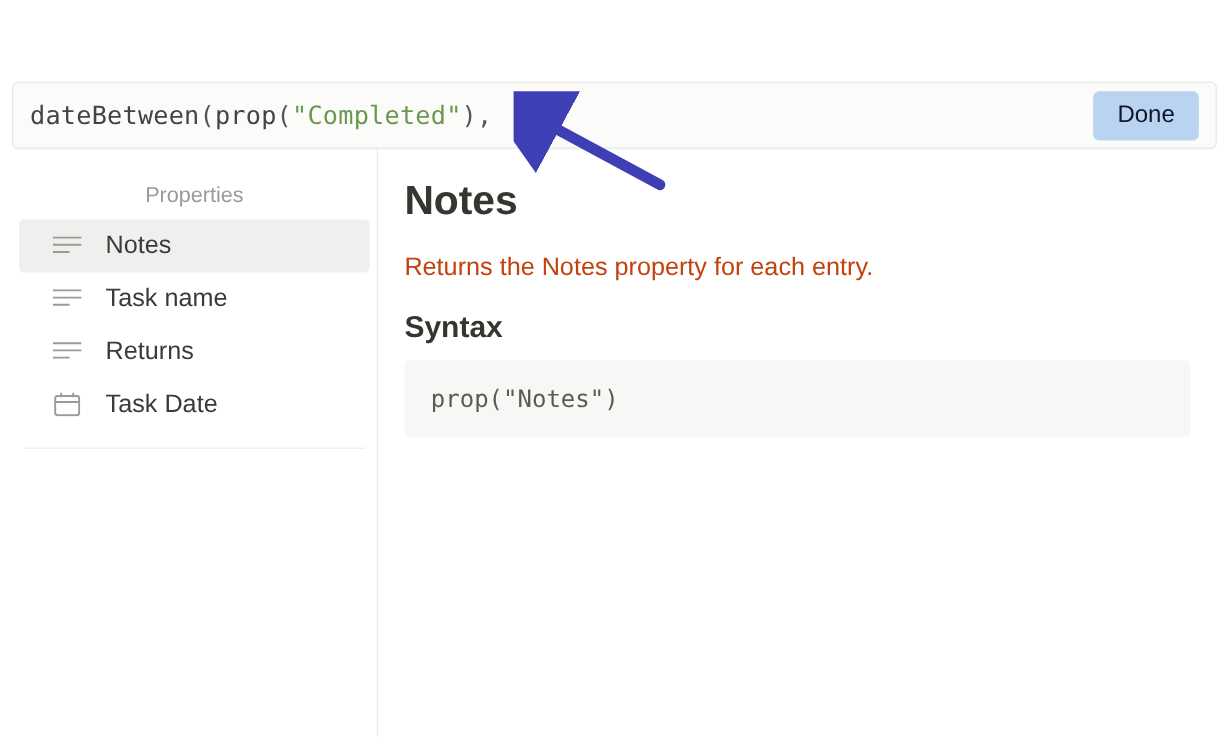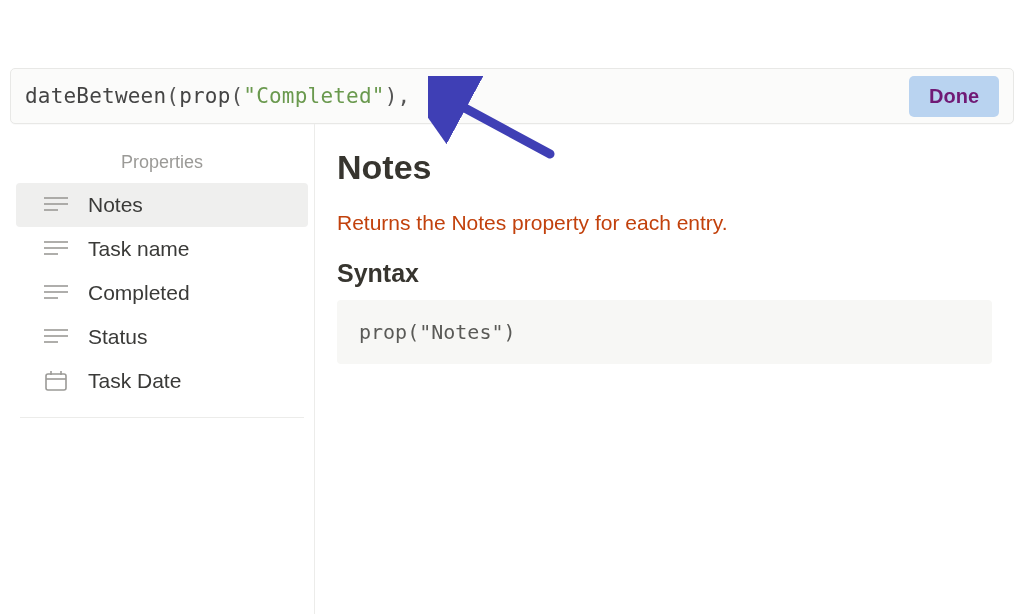--- a/index.html
+++ b/index.html
@@ -22,24 +22,24 @@
     font-size: 21px;
     letter-spacing: 0.2px;
     white-space: pre;
     flex: 1;
   }
   .tok-fn { color: #444; }
   .tok-par { color: #555; }
   .tok-str { color: #6a994e; }
   .done-button {
     background: #b9d3f0;
-    color: #701a75;
+    color: #0f172a;
     border: none;
     font-size: 20px;
-    font-weight: 700;
+    font-weight: 400;
     padding: 9px 20px;
     border-radius: 5px;
     cursor: pointer;
   }
   .body-area {
     position: absolute;
     top: 124px; left: 10px; right: 10px; bottom: 0;
     display: flex;
   }
   .sidebar {
@@ -149,33 +149,23 @@
       </div>
 
       <div class="prop-item">
         <span class="prop-icon">
           <svg width="24" height="18" viewBox="0 0 24 18" fill="none" stroke-width="1.6">
                 <line x1="0" y1="2" x2="24" y2="2"></line>
                 <line x1="0" y1="8" x2="24" y2="8"></line>
                 <line x1="0" y1="14" x2="14" y2="14"></line>
               </svg>
         </span>
-        <span>Completed</span>
+        <span>Returns</span>
       </div>
 
-      <div class="prop-item">
-        <span class="prop-icon">
-          <svg width="24" height="18" viewBox="0 0 24 18" fill="none" stroke-width="1.6">
-                <line x1="0" y1="2" x2="24" y2="2"></line>
-                <line x1="0" y1="8" x2="24" y2="8"></line>
-                <line x1="0" y1="14" x2="14" y2="14"></line>
-              </svg>
-        </span>
-        <span>Status</span>
-      </div>
 
 
 
       <div class="prop-item">
         <span class="prop-icon">
           <svg width="22" height="20" viewBox="0 0 22 20" fill="none" stroke-width="1.6">
                 <rect x="1" y="3" width="20" height="16" rx="2"></rect>
                 <line x1="1" y1="8" x2="21" y2="8"></line>
                 <line x1="6" y1="0" x2="6" y2="4"></line>
                 <line x1="16" y1="0" x2="16" y2="4"></line>

